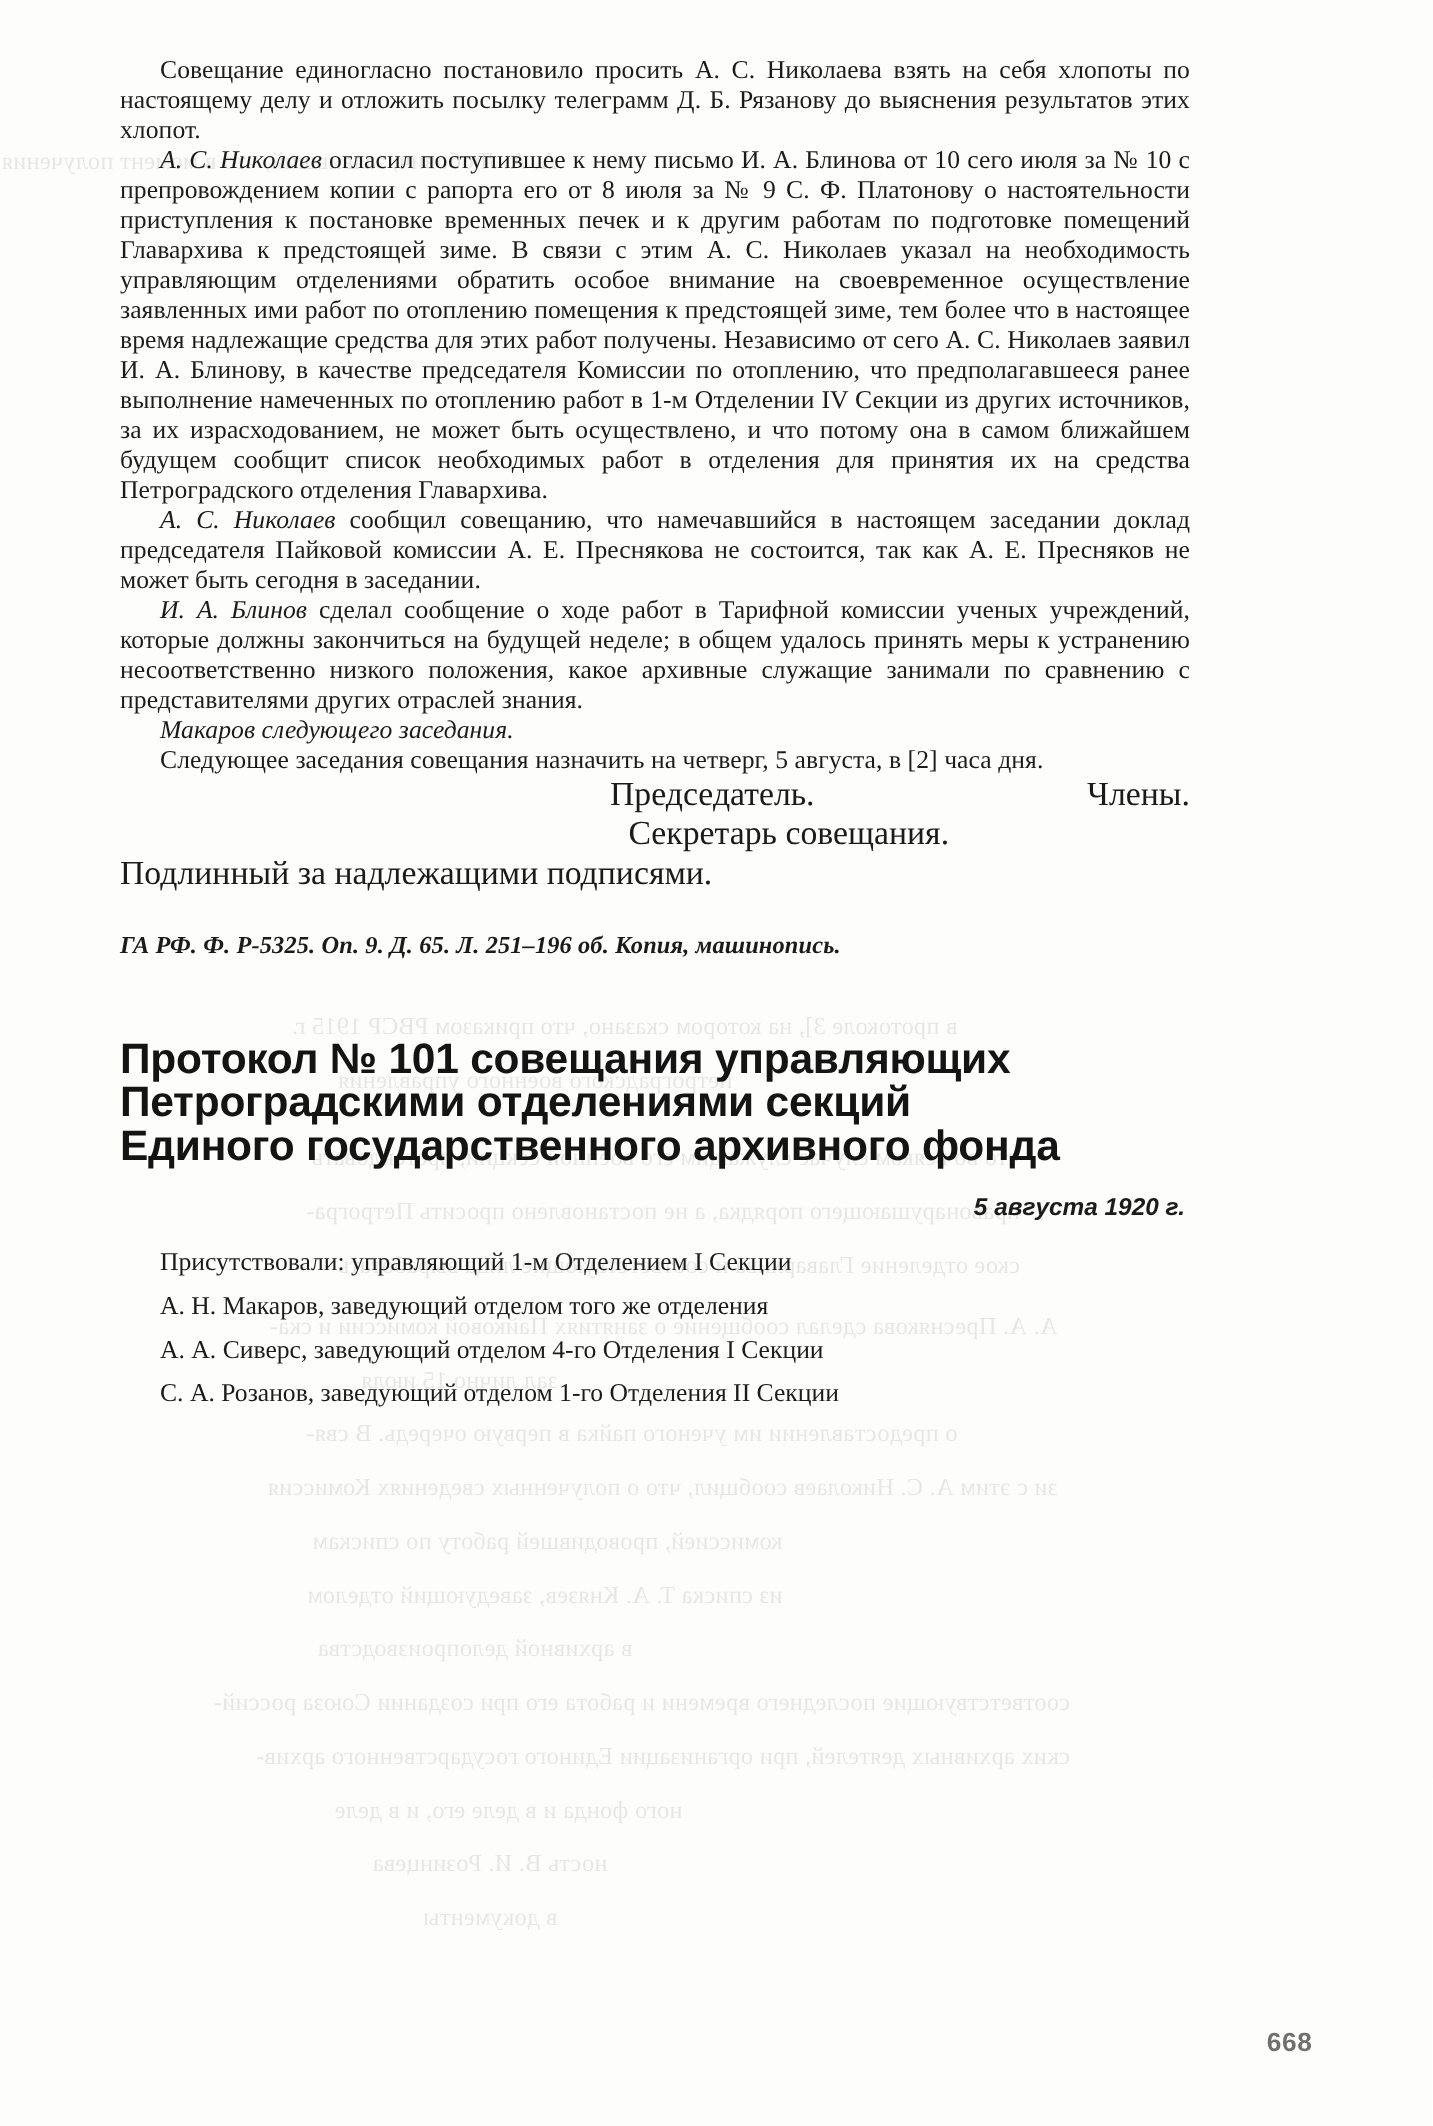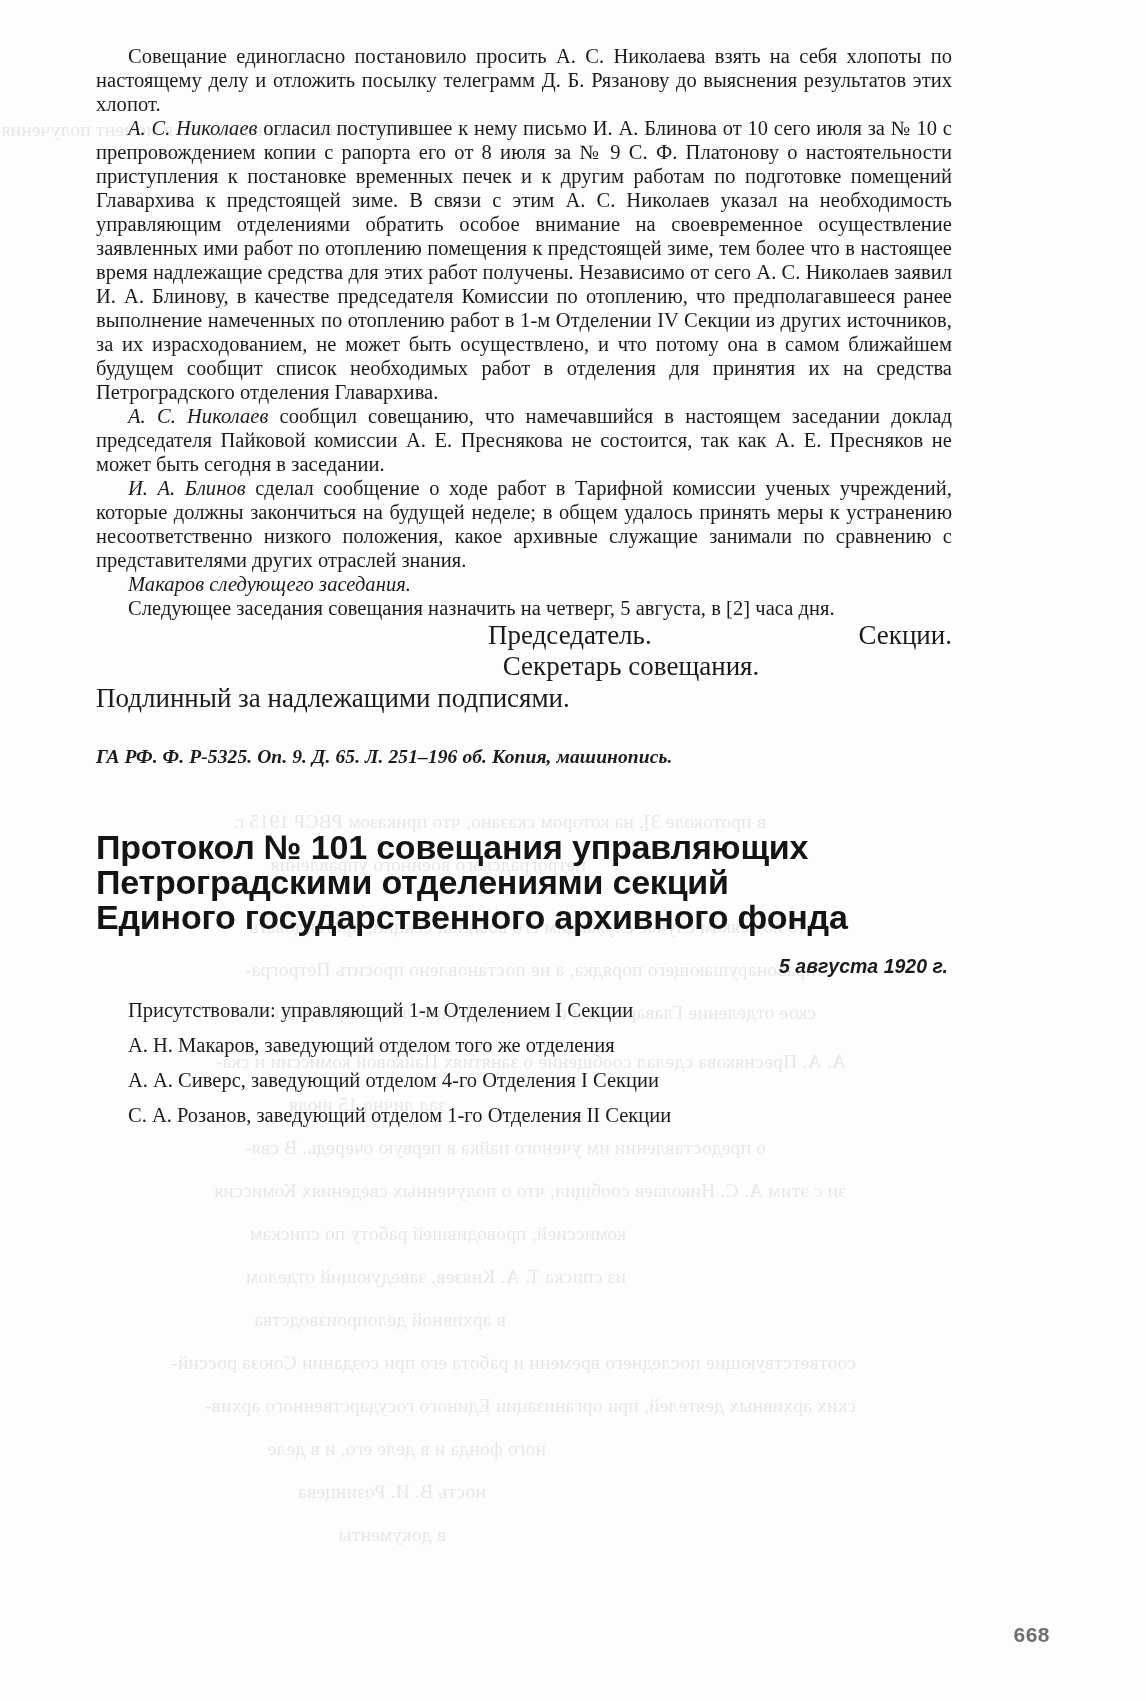--- a/index.html
+++ b/index.html
@@ -155,21 +155,21 @@
 
     <p class="body ind"><span class="it">И. А. Блинов</span> <span>сделал сообщение о ходе работ в Тарифной комиссии ученых учреждений, которые должны закончиться на будущей неделе; в общем удалось принять меры к устранению несоответственно низкого положения, какое архивные служащие занимали по сравнению с представителями других отраслей знания.</span></p>
 
     <p class="body ind it">Макаров следующего заседания.</p>
 
     <p class="body ind">Следующее заседания совещания назначить на четверг, 5 августа, в [2] часа дня.</p>
 
     <div class="closing">
       <div class="row one">
         <span>Председатель.</span>
-        <span>Секции.</span>
+        <span>Члены.</span>
       </div>
       <div class="row two">
         <span>Секретарь совещания.</span>
       </div>
       <div class="row three">
         <span>Подлинный за надлежащими подписями.</span>
       </div>
     </div>
 
     <div class="archref">ГА РФ. Ф. Р-5325. Оп. 9. Д. 65. Л. 251–196 об. Копия, машинопись.</div>

